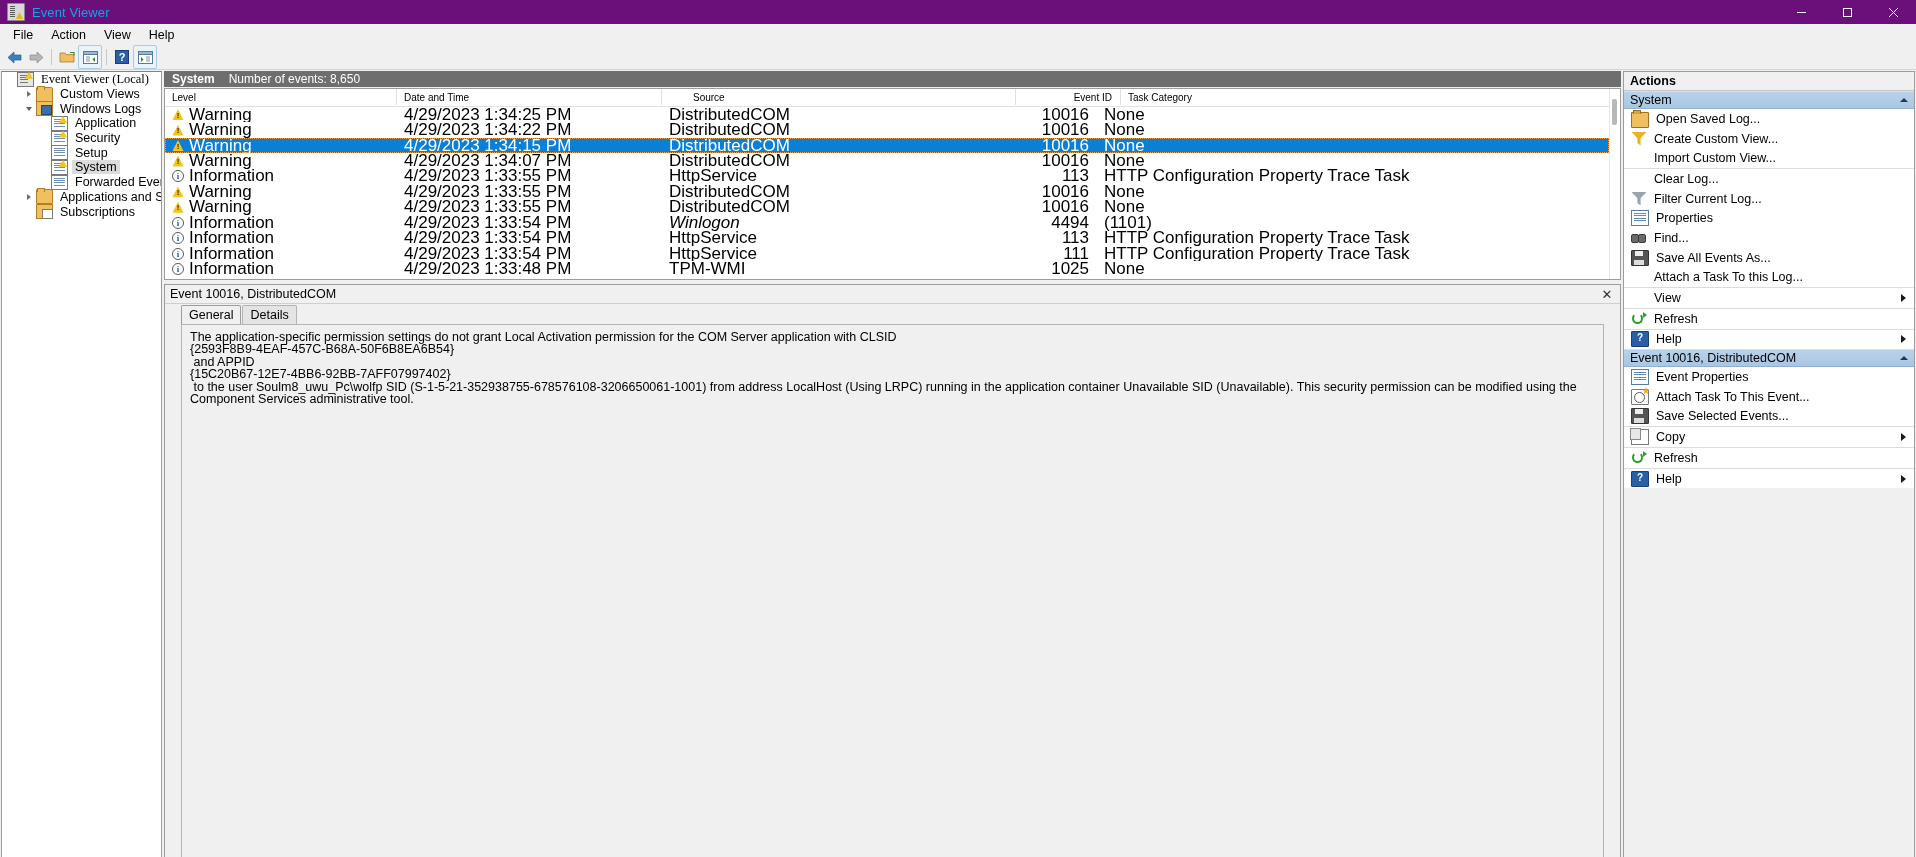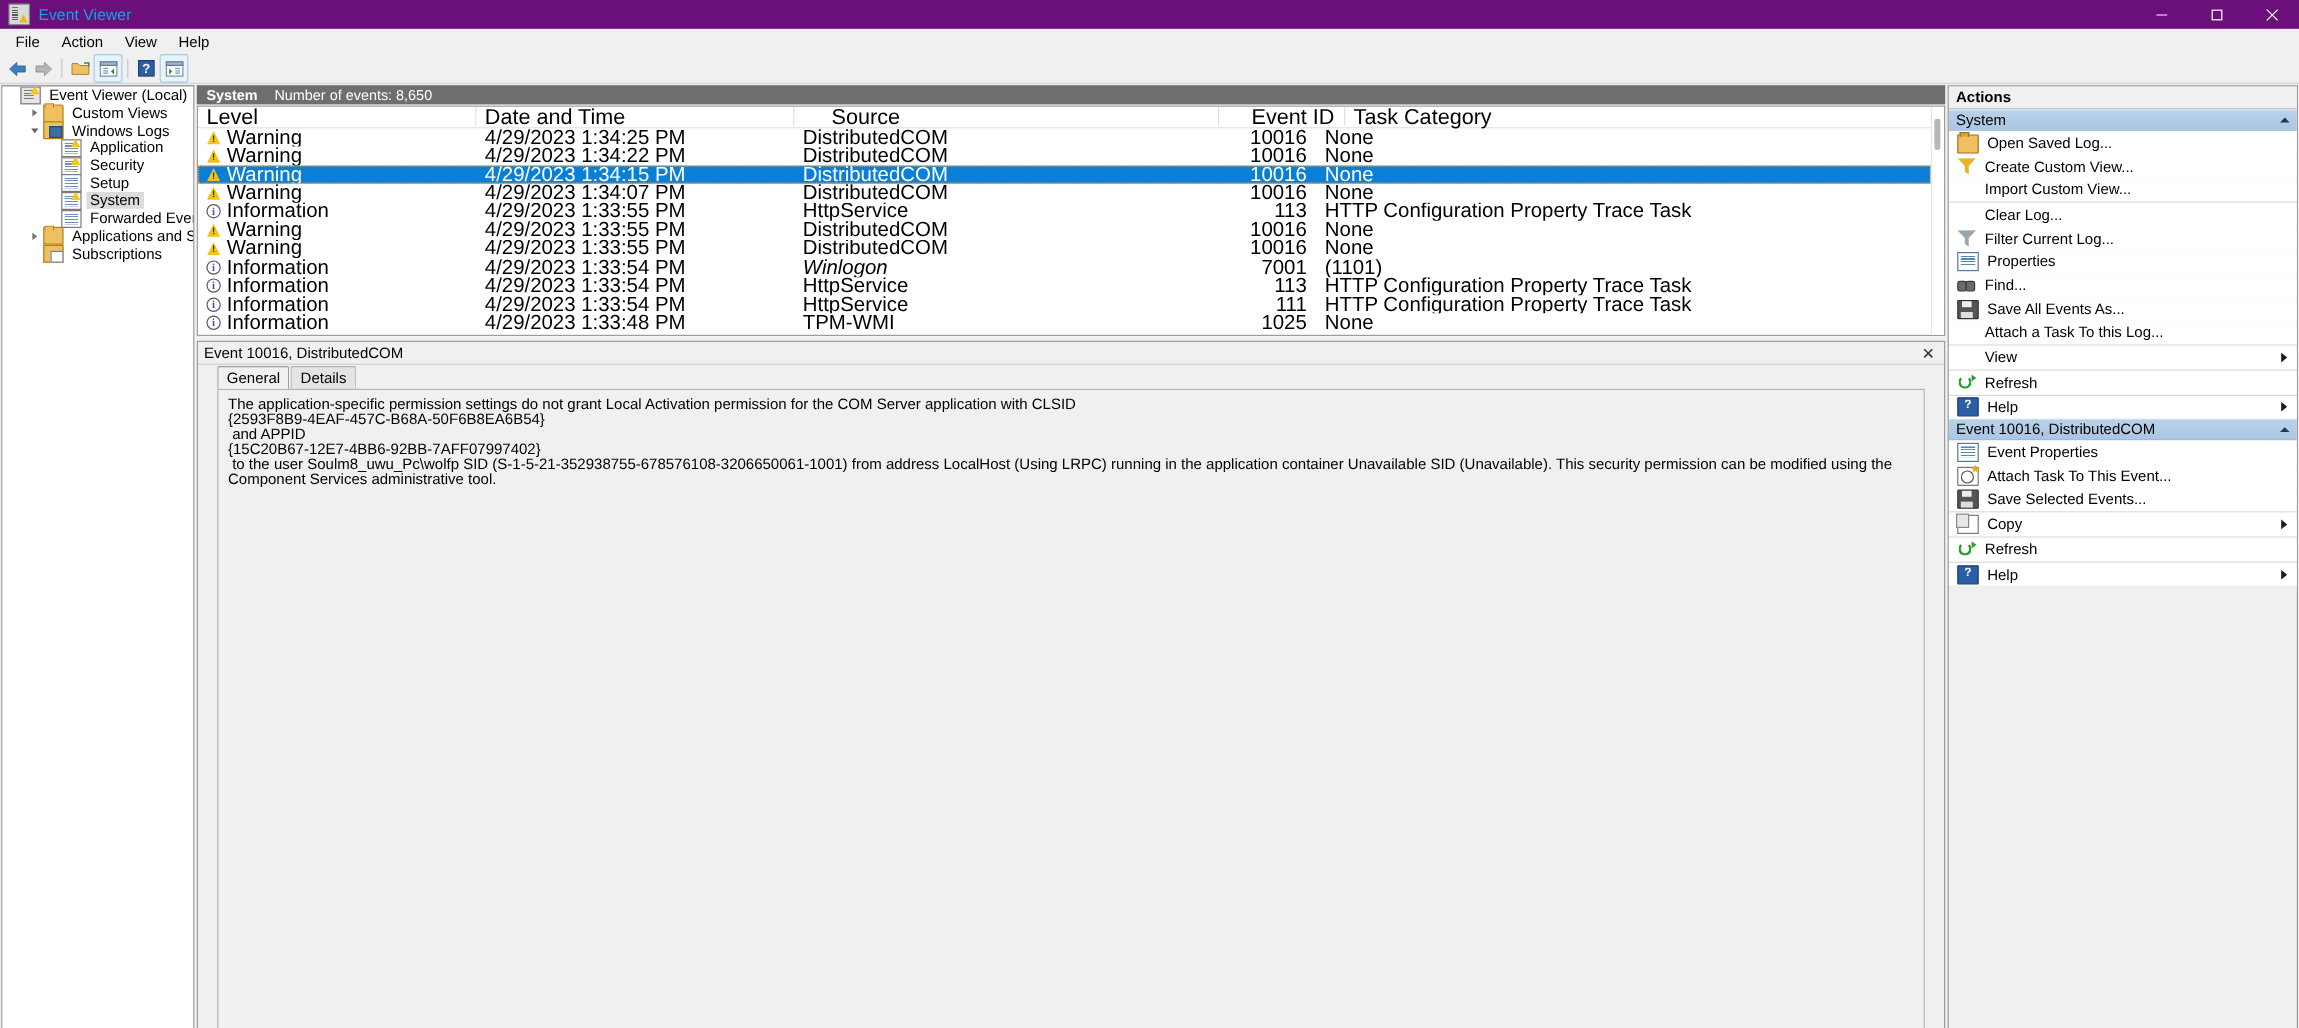--- a/index.html
+++ b/index.html
@@ -89,21 +89,21 @@
     height:16px;background:#6e6e6e;color:#fff;display:flex;align-items:center;
     padding-left:8px;font-size:12px;flex:none;
   }
   #list-header .lh-name{font-weight:bold;margin-right:14px;}
   #list-box{
     height:190px;flex:none;background:#fff;border:1px solid #9c9c9c;
     display:flex;flex-direction:column;overflow:hidden;margin-top:1px;
   }
   #cols{display:flex;height:17px;flex:none;background:#fff;border-bottom:1px solid #e2e2e2;}
   .col{
-    display:flex;align-items:center;font-size:18px;color:#000;
+    display:flex;align-items:center;font-size:10px;color:#000;
     border-right:1px solid #e0e0e0;padding-left:7px;box-sizing:border-box;height:16px;
   }
   .col.num{justify-content:flex-end;padding-right:8px;}
   #rows{flex:1;overflow:hidden;position:relative;}
   .row{display:flex;height:15.45px;font-size:17px;}
   .row.sel{background:#0a7fd8;color:#fff;outline:1px dotted #e8a24a;outline-offset:-1px;}
   .cell{box-sizing:border-box;padding-left:7px;white-space:nowrap;overflow:hidden;display:flex;align-items:center;}
   .cell.num{justify-content:flex-end;padding-right:8px;padding-left:0;}
   .lvl-ic{width:12px;height:12px;flex:none;margin-right:5px;position:relative;}
   .ic-warning{background:#f2c31c;clip-path:polygon(50% 4%,96% 95%,4% 95%);}
@@ -266,21 +266,21 @@
       <rect x=".5" y=".5" width="14" height="3" fill="#9ab8d4" stroke="#5a7a9a"></rect>
       <path d="M8 6h4M8 8h4M8 10h4" stroke="#7a98b8" stroke-width="1"></path>
       <path d="M3 6l2.5 2.5L3 11z" fill="#2a8a2a"></path>
     </svg>
   </div>
 </div>
 
 <div id="main">
 
   <div id="tree-pane">
-      <div class="tnode" style="padding-left: 0;">
+      <div class="tnode" style="padding-left: 0; font-family: Liberation Serif, serif;">
         <span class="tw"></span>
         <span class="ticon ic-root"></span>
         <span class="tlabel">Event Viewer (Local)</span>
       </div>
       <div class="tnode" style="padding-left: 19px;">
         <span class="tw">
           <span class="chev right"></span>
         </span>
         <span class="ticon ic-folder"></span>
         <span class="tlabel">Custom Views</span>
@@ -419,21 +419,21 @@
                 <div class="cell num" style="width: 105px;">10016</div>
                 <div class="cell" style="width: 210px; flex: 1 1 0%;">None</div>
               </div>
               <div class="row">
                 <div class="cell" style="width: 232px;">
                   <span class="lvl-ic ic-info"></span>
                   <span>Information</span>
                 </div>
                 <div class="cell" style="width: 265px;">4/29/2023 1:33:54 PM</div>
                 <div class="cell" style="width: 330px; font-style: italic;">Winlogon</div>
-                <div class="cell num" style="width: 105px;">7001</div>
+                <div class="cell num" style="width: 105px;">4494</div>
                 <div class="cell" style="width: 210px; flex: 1 1 0%;">(1101)</div>
               </div>
               <div class="row">
                 <div class="cell" style="width: 232px;">
                   <span class="lvl-ic ic-info"></span>
                   <span>Information</span>
                 </div>
                 <div class="cell" style="width: 265px;">4/29/2023 1:33:54 PM</div>
                 <div class="cell" style="width: 330px;">HttpService</div>
                 <div class="cell num" style="width: 105px;">113</div>

